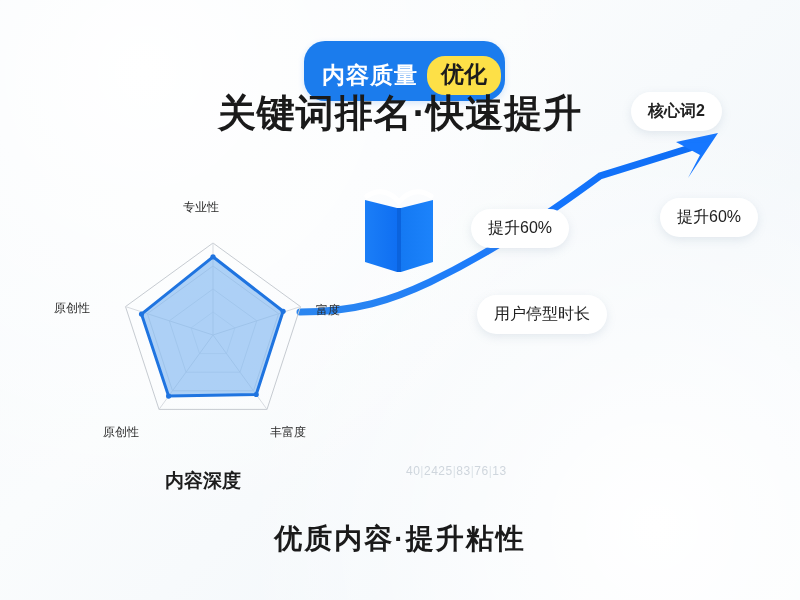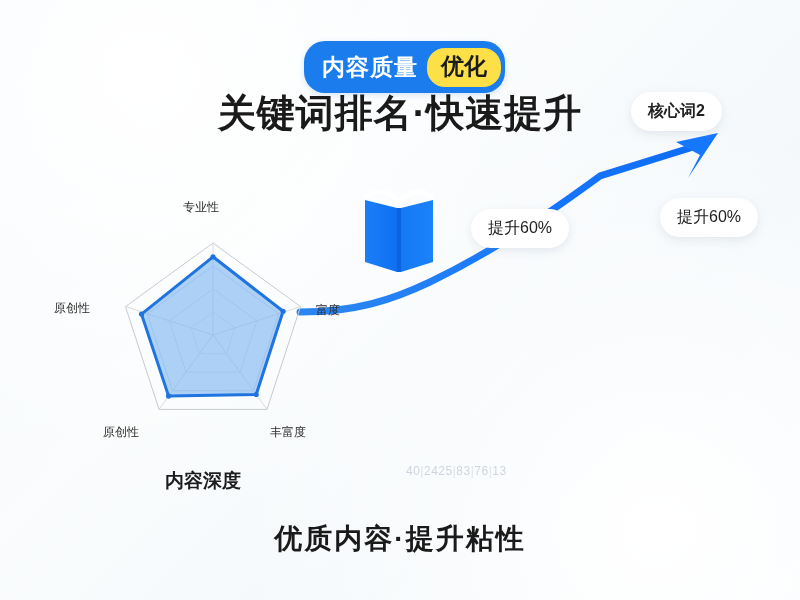--- a/index.html
+++ b/index.html
@@ -28,21 +28,21 @@
   
   .badge {
     position: absolute;
     left: 304px;
     top: 41px;
     height: 52px;
     display: flex;
     align-items: center;
     background: #1b7ced;
     border-radius: 21px;
-    padding: 0 4px 0 18px;
+    padding: 8px 4px 0 18px;
     box-shadow: 0 2px 6px rgba(27,124,237,0.18);
   }
   .badge-main {
     color: #ffffff;
     font-size: 23px;
     font-weight: 700;
     letter-spacing: 1px;
     line-height: 1;
     padding-right: 9px;
     white-space: nowrap;
@@ -228,20 +228,21 @@
   <div class="radar-label" style="left:316px; top:302px;">富度</div>
   <div class="radar-label" style="left:247px; top:424px;margin-left:23px;">丰富度</div>
   <div class="radar-label" style="left:103px; top:424px;">原创性</div>
   <div class="radar-label" style="left:54px; top:300px;">原创性</div>
 
   <div class="section-label" style="left:165px; top:468px;">内容深度</div>
 
   <div class="pill strong" style="left:631px; top:92px;">核心词2</div>
   <div class="pill" style="left:471px; top:209px;">提升60%</div>
   <div class="pill" style="left:660px; top:198px;">提升60%</div>
+  <div class="pill" style="left:477px; top:295px;">用户停型时长</div>
 
   <div id="ticks">
     <span class="tick">40</span>
     <span class="tick mark">|</span>
     <span class="tick">24</span>
     <span class="tick">25</span>
     <span class="tick mark">|</span>
     <span class="tick">83</span>
     <span class="tick mark">|</span>
     <span class="tick">76</span>

